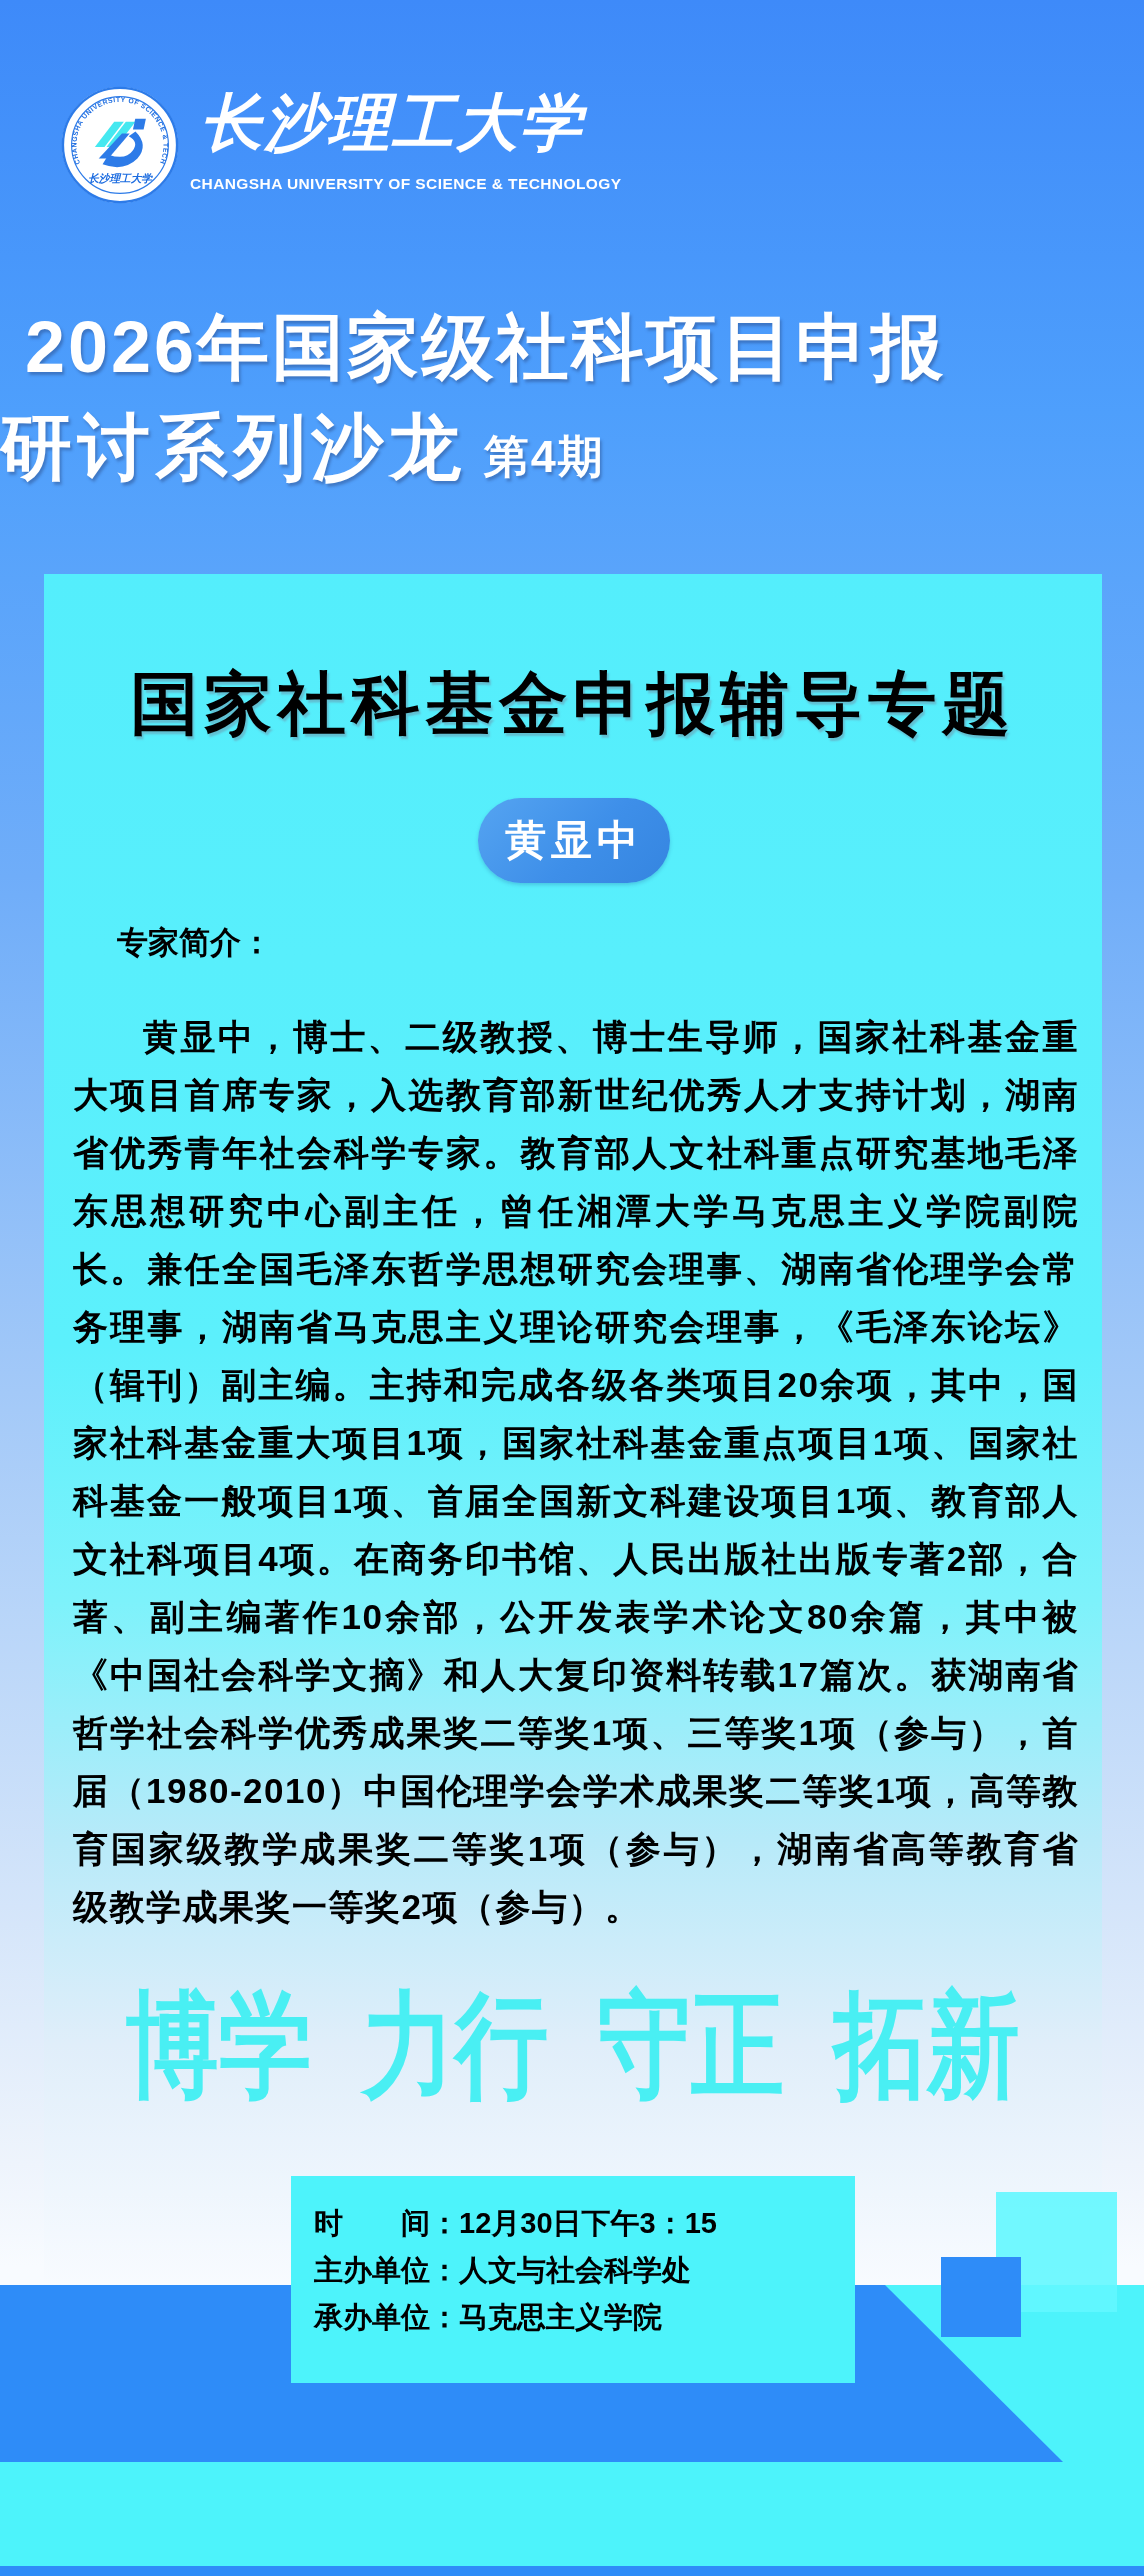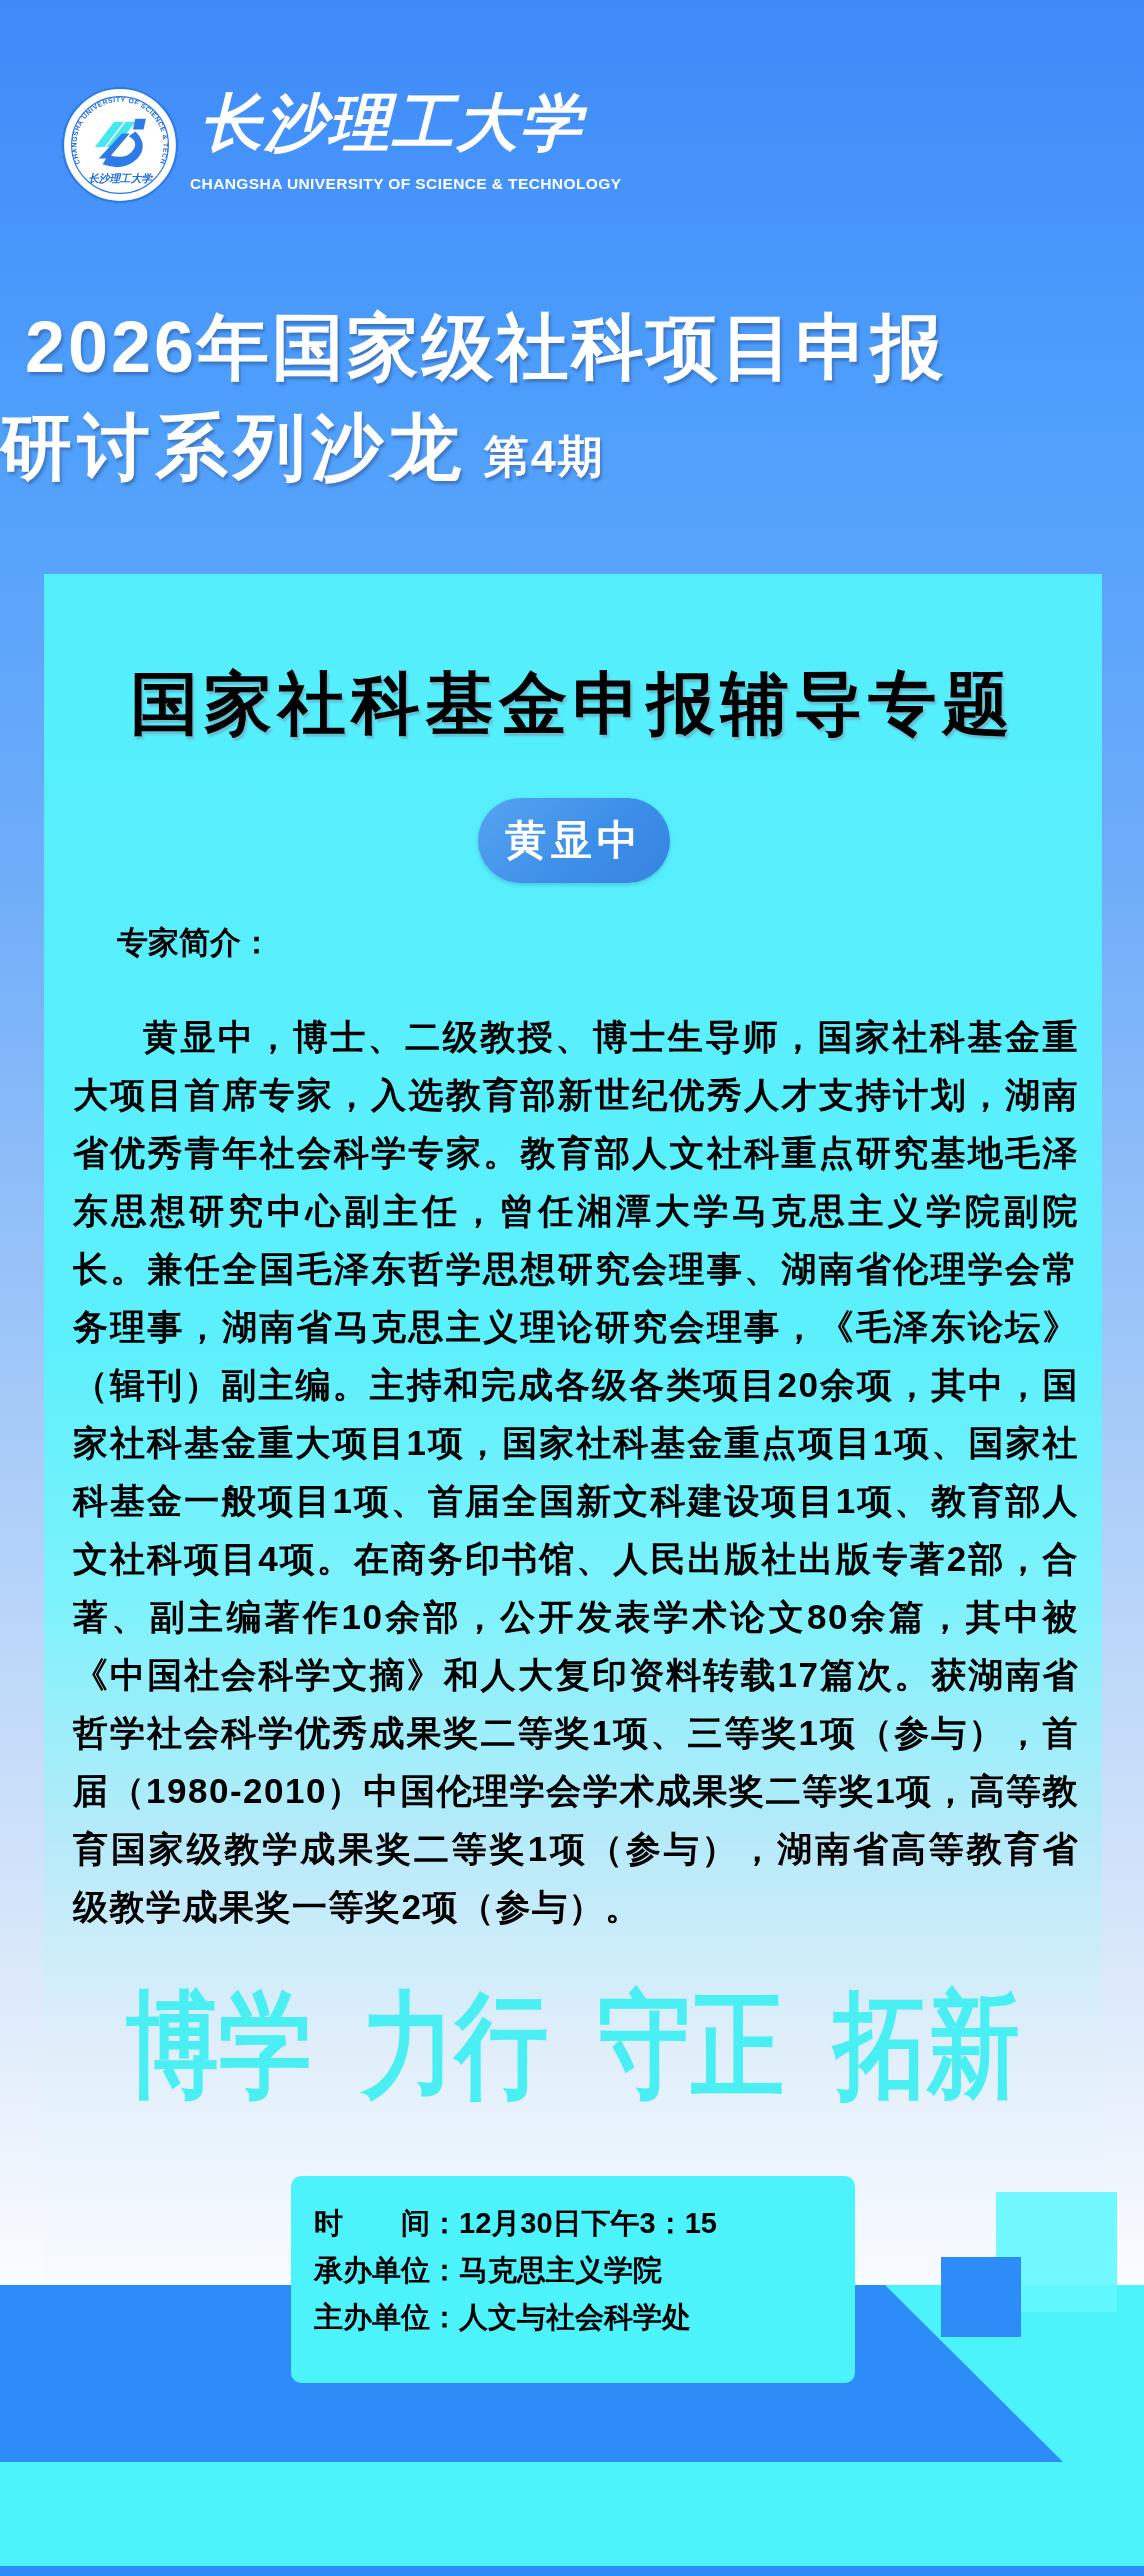--- a/index.html
+++ b/index.html
@@ -71,21 +71,21 @@
     clip-path:polygon(0 0,885px 0,1063px 177px,0 177px);}
   .bottom-blue-strip{position:absolute;left:0;top:2566px;width:1145px;height:9.7px;
     background:#2e8cf8;z-index:2;}
   .sq-cyan{position:absolute;left:996px;top:2192px;width:121px;height:120px;
     background:#63f7ff;opacity:.9;z-index:6;}
   .sq-blue{position:absolute;left:941px;top:2257px;width:80px;height:80px;
     background:#2e8cf8;z-index:7;}
   
   .info-box{
     position:absolute;left:291px;top:2176px;width:564px;height:207px;z-index:5;
-    background:#4df3fb;padding:0;box-sizing:border-box;border-radius:10px;
+    background:#4df3fb;padding:0;box-sizing:border-box;
   }
   .info-rows{padding:24px 0 0 23px;}
   .info-row{display:flex;font-size:29px;font-weight:900;color:#000;line-height:47px;white-space:nowrap;}
   .info-row .lbl{}
   .info-row .val{}
 </style>
 </head>
 <body>
 
 <div class="poster">
@@ -144,24 +144,24 @@
   <div class="sq-cyan"></div>
   <div class="sq-blue"></div>
 
   <div class="info-box">
     <div class="info-rows">
       <div class="info-row">
         <span class="lbl">时　　间：</span>
         <span class="val">12月30日下午3：15</span>
       </div>
       <div class="info-row">
+        <span class="lbl">主办单位：</span>
+        <span class="val">人文与社会科学处</span>
+      </div>
+      <div class="info-row">
         <span class="lbl">承办单位：</span>
         <span class="val">马克思主义学院</span>
-      </div>
-      <div class="info-row">
-        <span class="lbl">主办单位：</span>
-        <span class="val">人文与社会科学处</span>
       </div>
     </div>
   </div>
 
 </div>
 
 
 </body></html>

